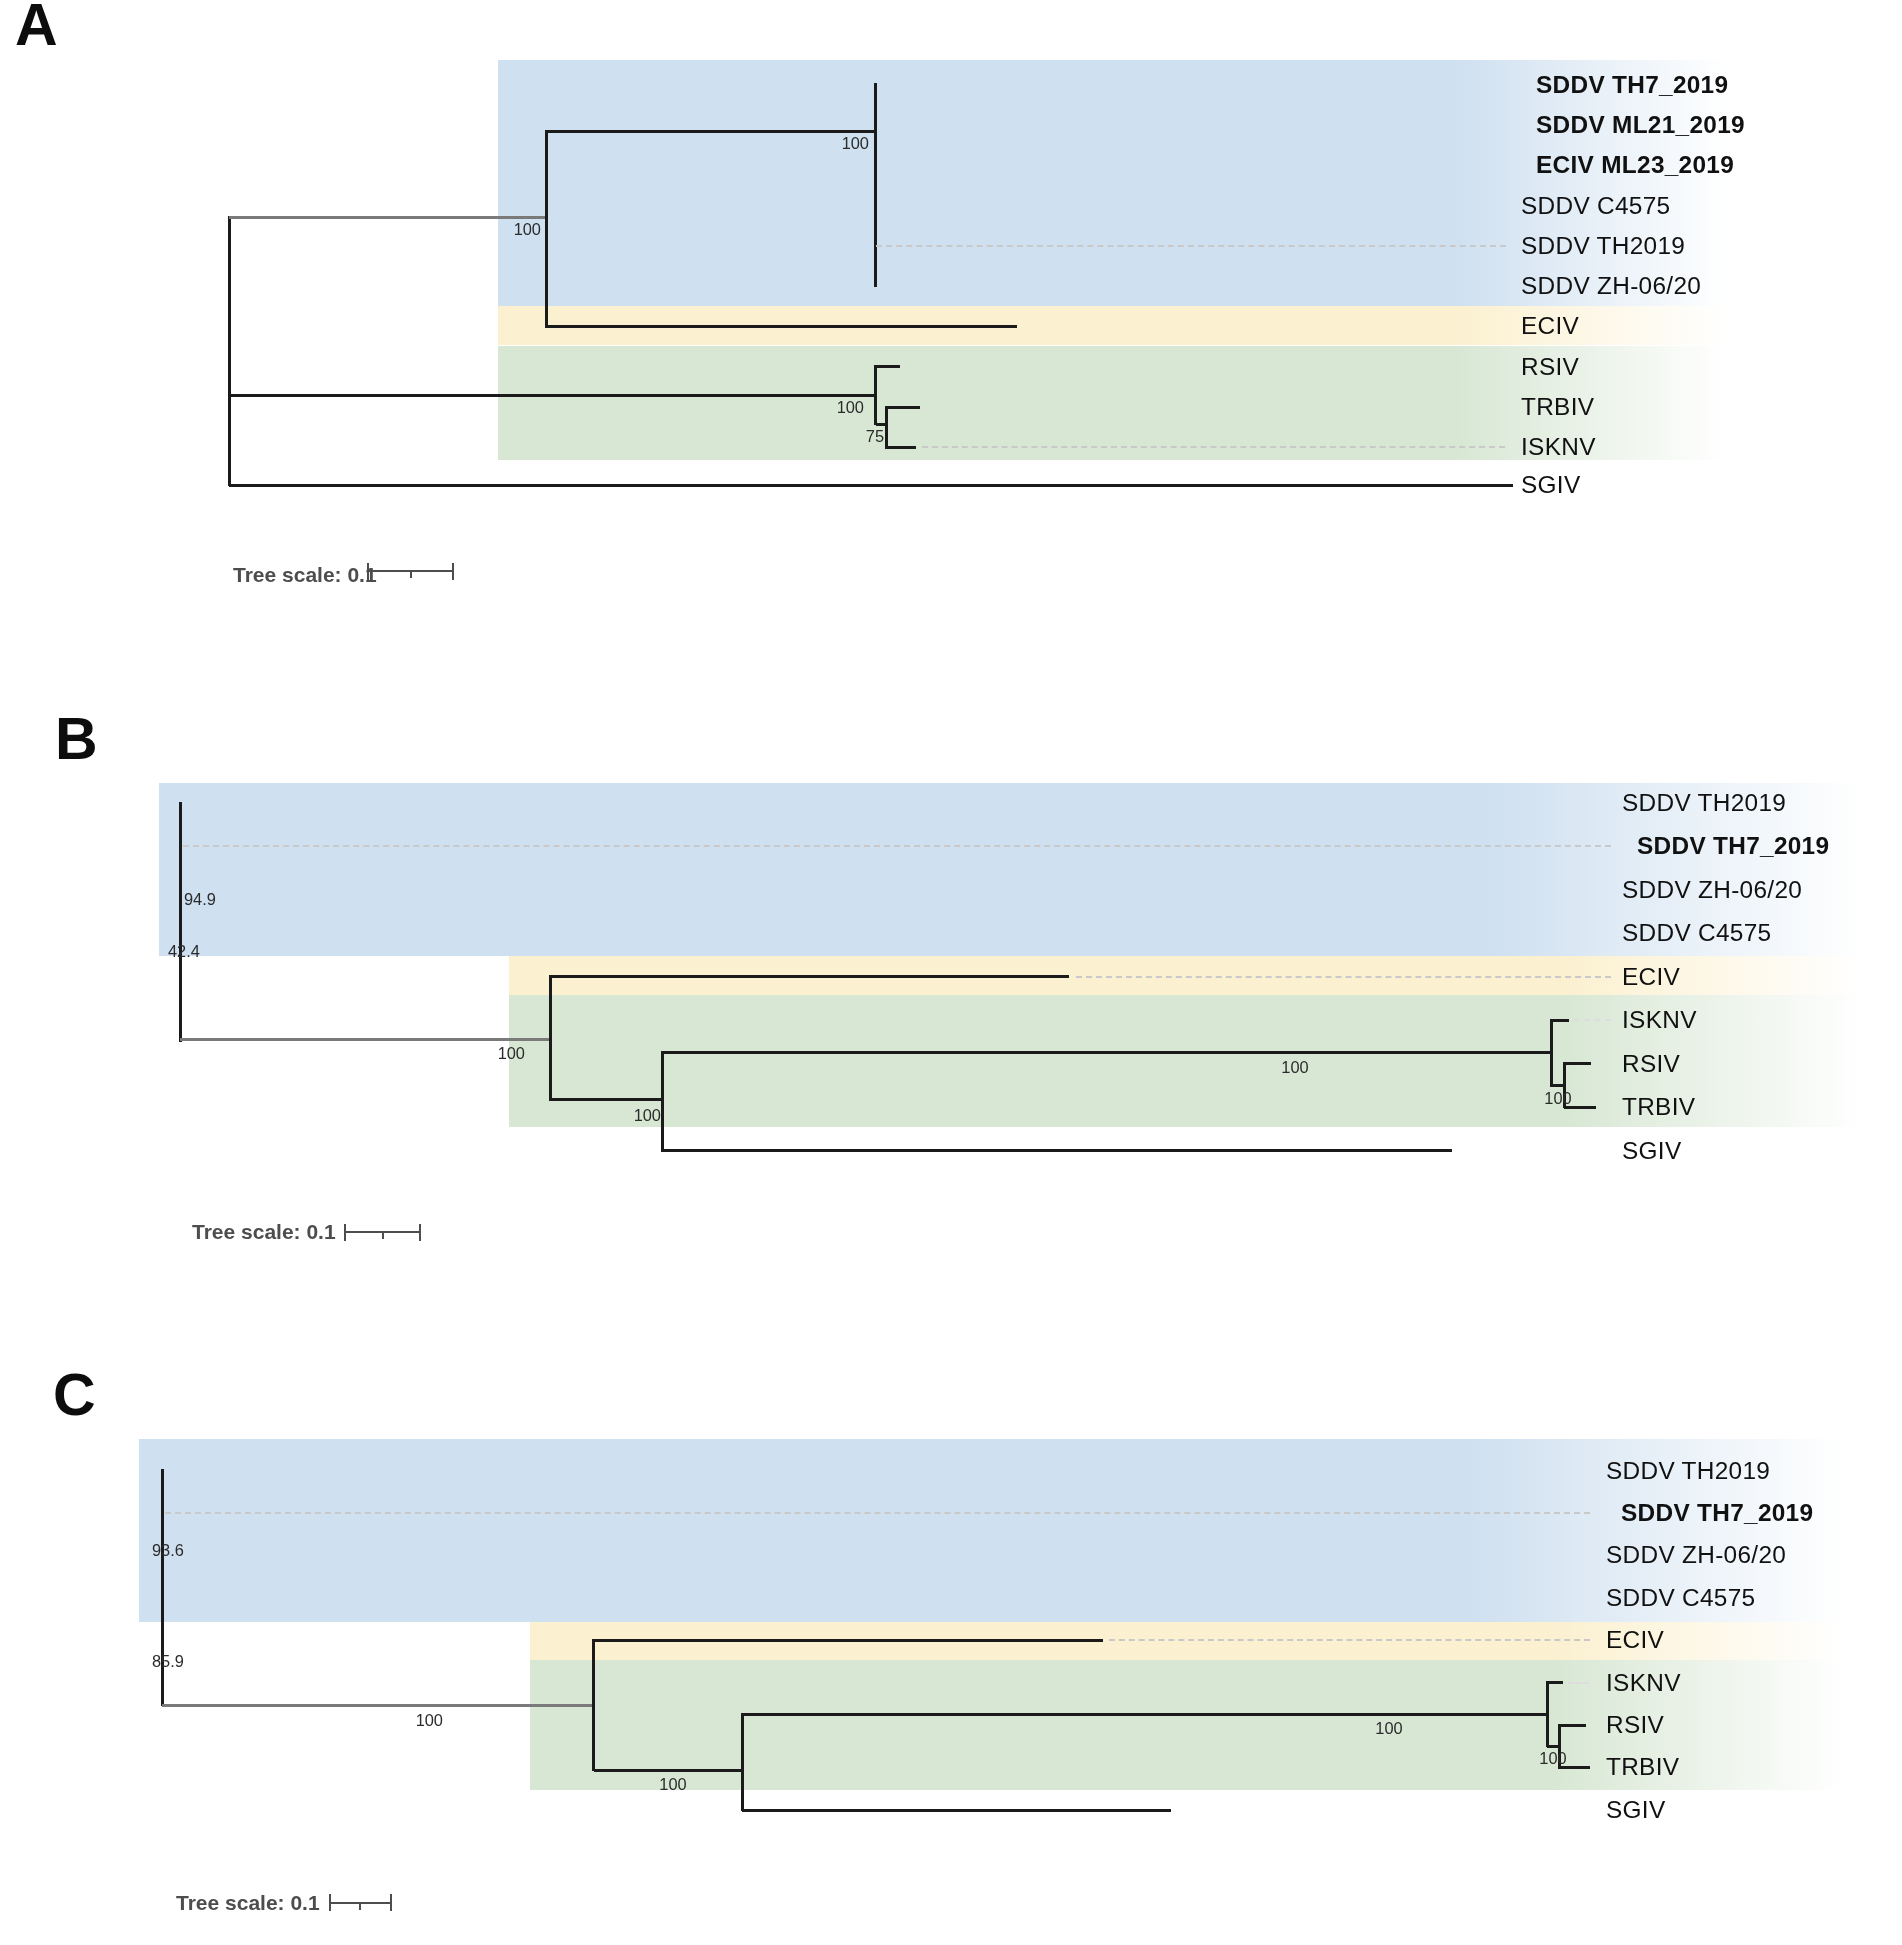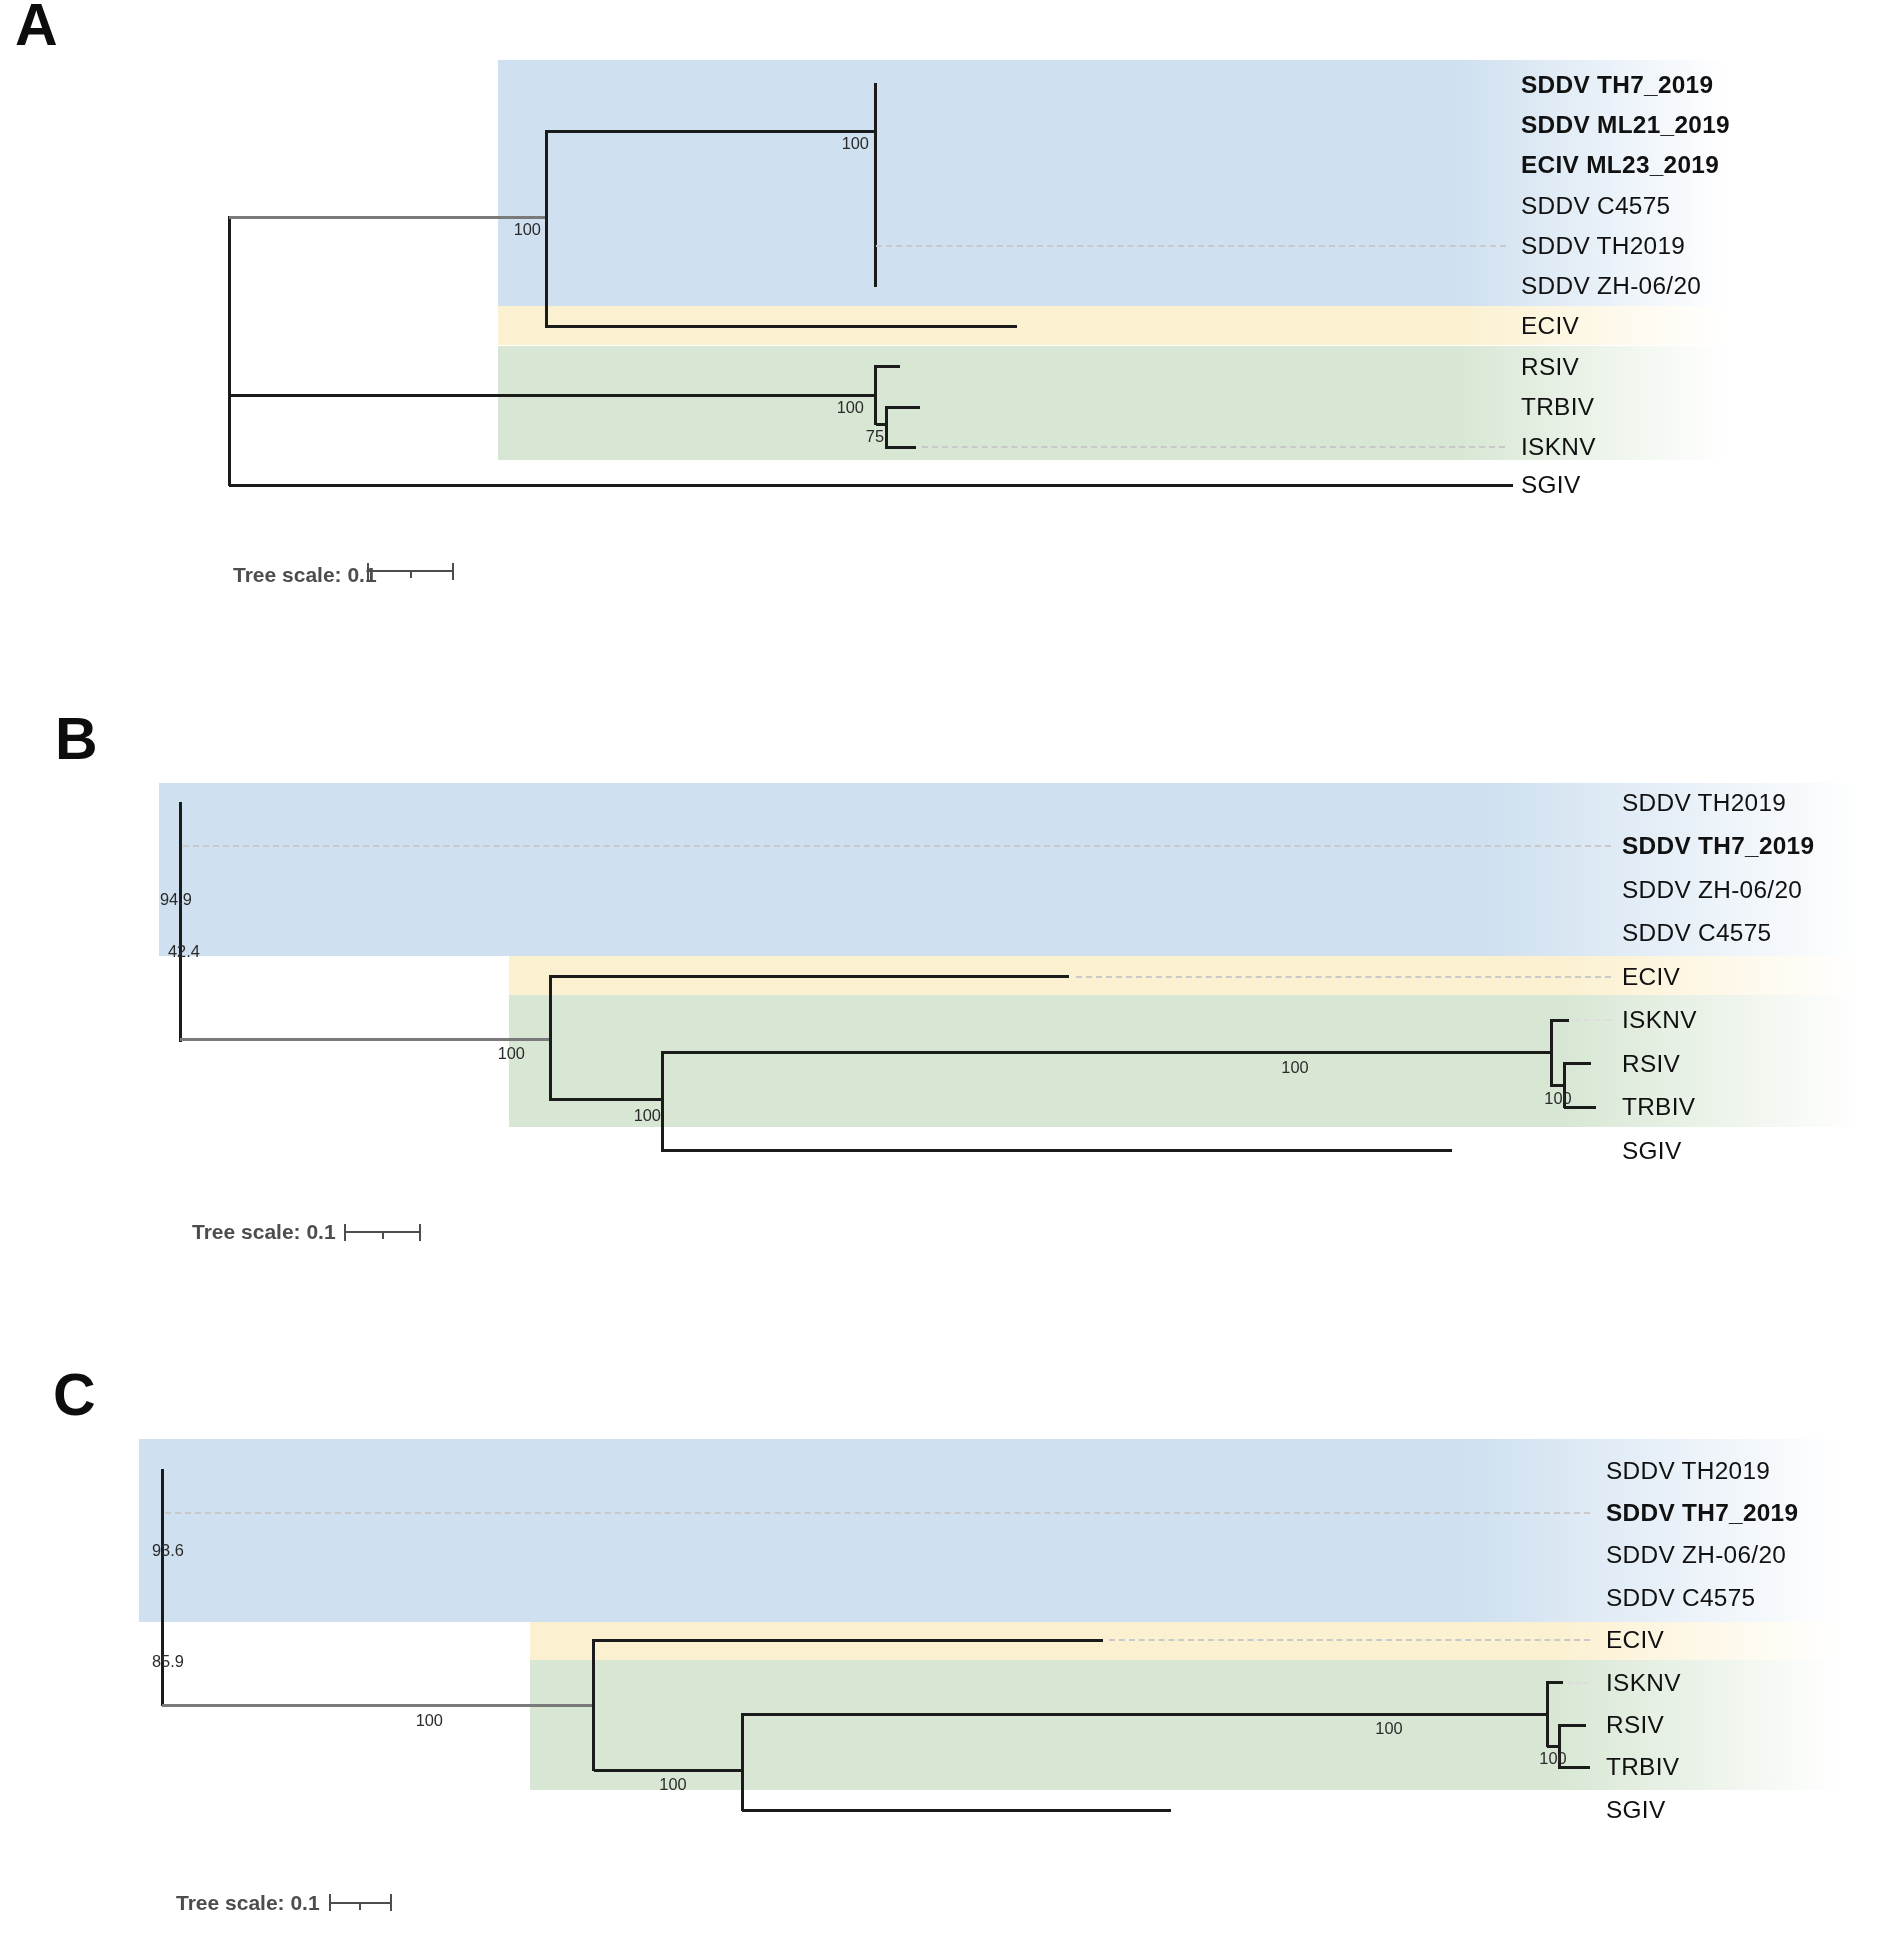--- a/index.html
+++ b/index.html
@@ -1,21 +1,21 @@
 <!DOCTYPE html>
 <html style="font-size:8.5px"><head>
 <meta charset="utf-8">
 <style>
   html,body{margin:0;padding:0;background:#ffffff;}
   #canvas{position:relative;width:1903px;height:1946px;background:#ffffff;overflow:hidden;
           font-family:"Liberation Sans","DejaVu Sans",sans-serif;}
   #canvas .band, #canvas .line, #canvas .dash, #canvas .support,
   #canvas .taxon, #canvas .scaletext, #canvas .letter{position:absolute;}
   .taxon{font-size:24.4px;color:#111;transform:translateY(-50%);white-space:nowrap;letter-spacing:0.3px;}
-  .taxon.bold{font-weight:700;}
+  .taxon.bold{font-weight:700;margin-left:15px;}
   .support{font-size:16.4px;color:#2b2b2b;white-space:nowrap;}
   .scaletext{font-size:21px;font-weight:700;color:#4d4d4d;transform:translateY(-50%);white-space:nowrap;}
   .letter{font-size:59px;font-weight:600;color:#0d0d0d;line-height:1;}
   .dash{height:0;}
 </style>
 </head>
 <body>
 
 <div id="canvas">
     <div class="band" style="left: 498px; top: 60px; width: 1230px; height: 246px; background: linear-gradient(90deg, rgb(207, 224, 240) 0%, rgb(207, 224, 240) 78%, rgba(255, 255, 255, 0) 100%);"></div>
@@ -71,21 +71,21 @@
     <div class="line" style="left: 661px; top: 1051px; width: 2.6px; height: 101px; background: rgb(27, 27, 27);"></div>
     <div class="line" style="left: 662px; top: 1051px; width: 889px; height: 2.6px; background: rgb(27, 27, 27);"></div>
     <div class="line" style="left: 662px; top: 1149px; width: 790px; height: 2.6px; background: rgb(27, 27, 27);"></div>
     <div class="line" style="left: 1550px; top: 1019px; width: 2.6px; height: 68px; background: rgb(27, 27, 27);"></div>
     <div class="line" style="left: 1552px; top: 1019px; width: 17px; height: 2.6px; background: rgb(27, 27, 27);"></div>
     <div class="dash" style="left: 1573px; top: 1019px; width: 38px; border-top: 2.1px dashed rgb(221, 221, 221);"></div>
     <div class="line" style="left: 1552px; top: 1084px; width: 12.7px; height: 2.6px; background: rgb(27, 27, 27);"></div>
     <div class="line" style="left: 1563px; top: 1062px; width: 2.6px; height: 46px; background: rgb(27, 27, 27);"></div>
     <div class="line" style="left: 1564px; top: 1062px; width: 26.5px; height: 2.6px; background: rgb(27, 27, 27);"></div>
     <div class="line" style="left: 1564px; top: 1106px; width: 32px; height: 2.6px; background: rgb(27, 27, 27);"></div>
-    <div class="support" style="left: 160px; top: 890px;">94.9</div>
+    <div class="support" style="left: 184px; top: 890px;">94.9</div>
     <div class="support" style="left: 168px; top: 942px;">42.4</div>
     <div class="support" style="left: 525px; top: 1044px; transform: translateX(-100%);">100</div>
     <div class="support" style="left: 661px; top: 1106px; transform: translateX(-100%);">100</div>
     <div class="support" style="left: 1295px; top: 1058px; transform: translateX(-50%);">100</div>
     <div class="support" style="left: 1558px; top: 1089px; transform: translateX(-50%);">100</div>
     <div class="taxon" style="left: 1622px; top: 803px;">SDDV TH2019</div>
     <div class="taxon bold" style="left: 1622px; top: 846px;">SDDV TH7_2019</div>
     <div class="taxon" style="left: 1622px; top: 890px;">SDDV ZH-06/20</div>
     <div class="taxon" style="left: 1622px; top: 933px;">SDDV C4575</div>
     <div class="taxon" style="left: 1622px; top: 977px;">ECIV</div>

